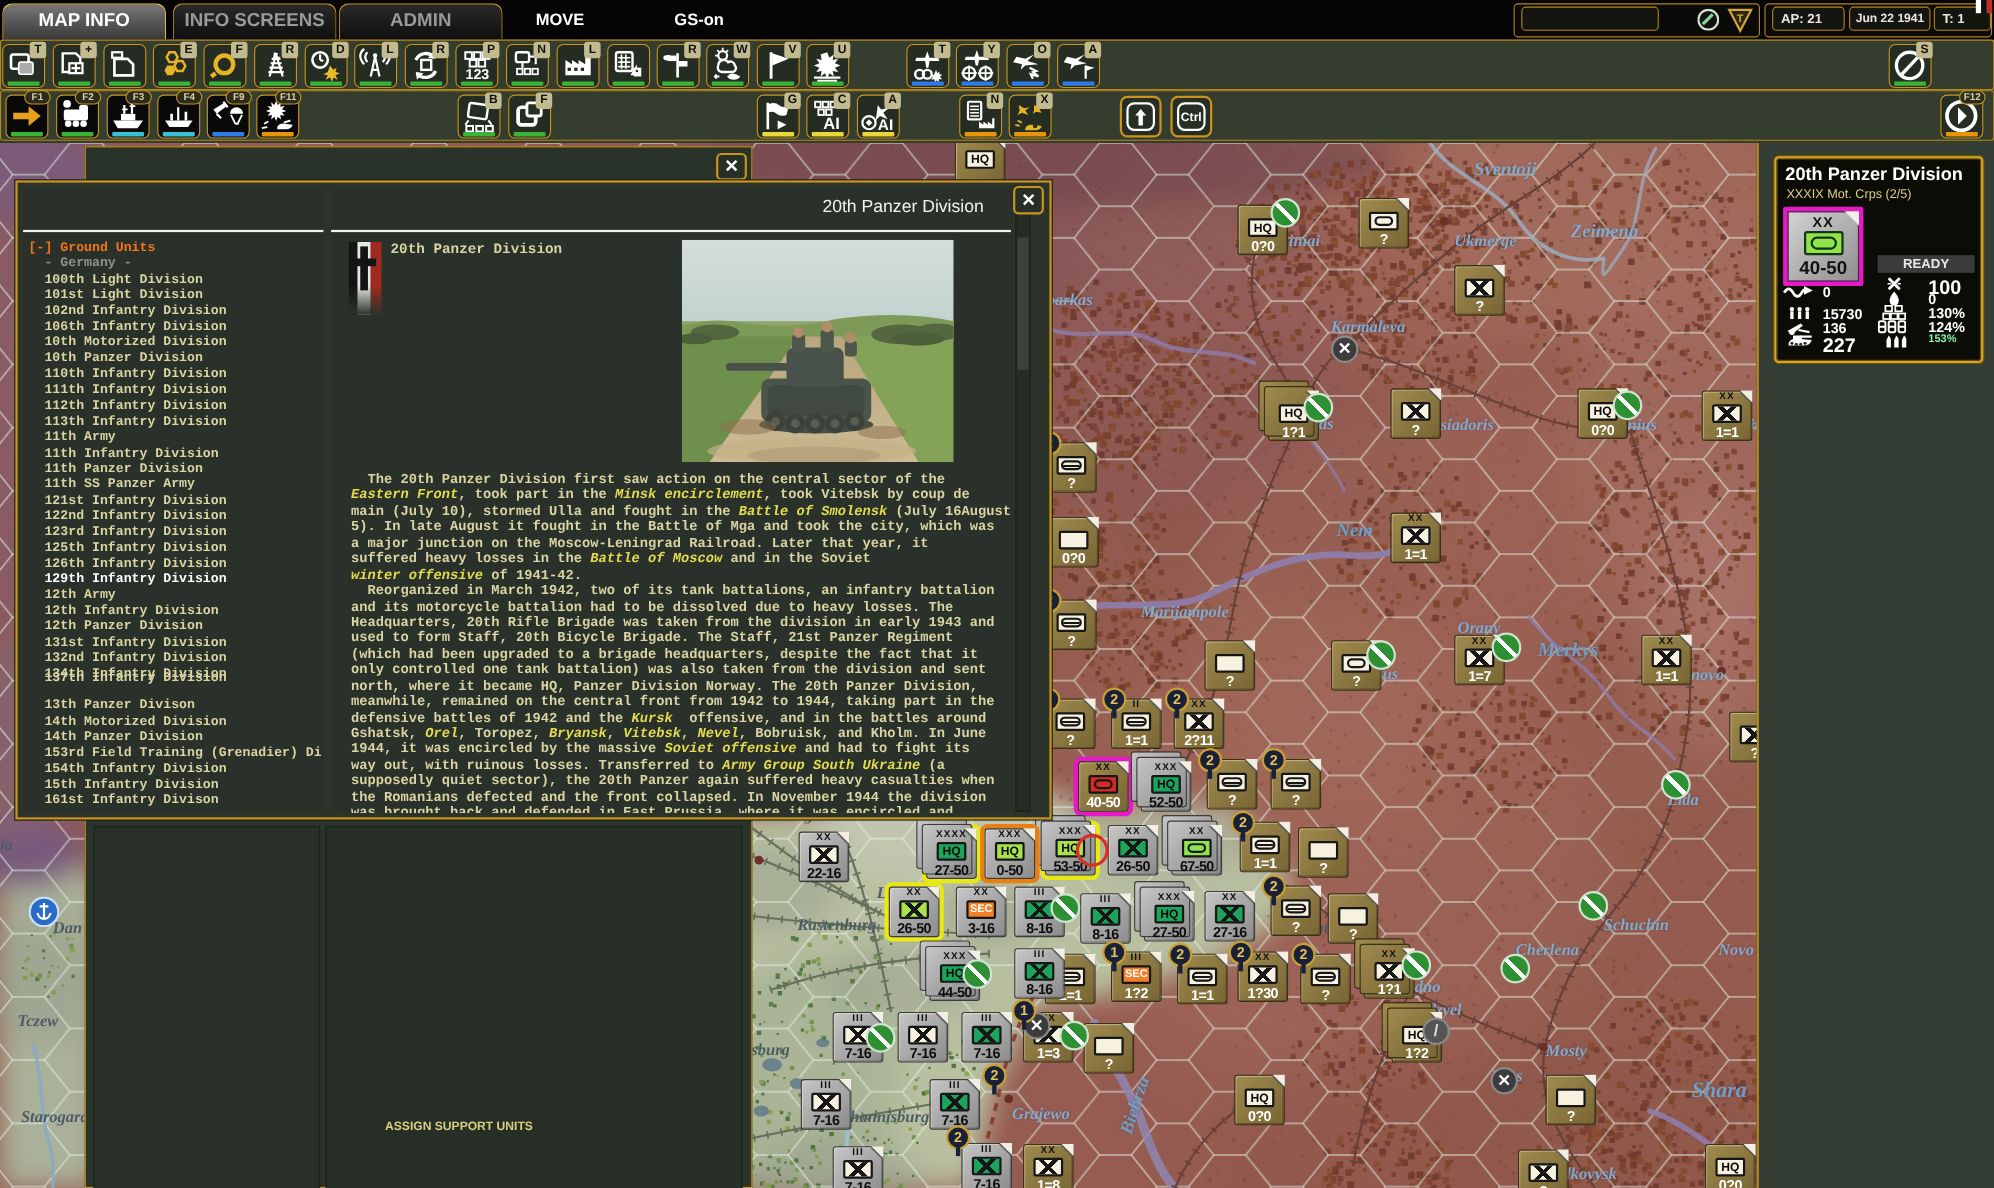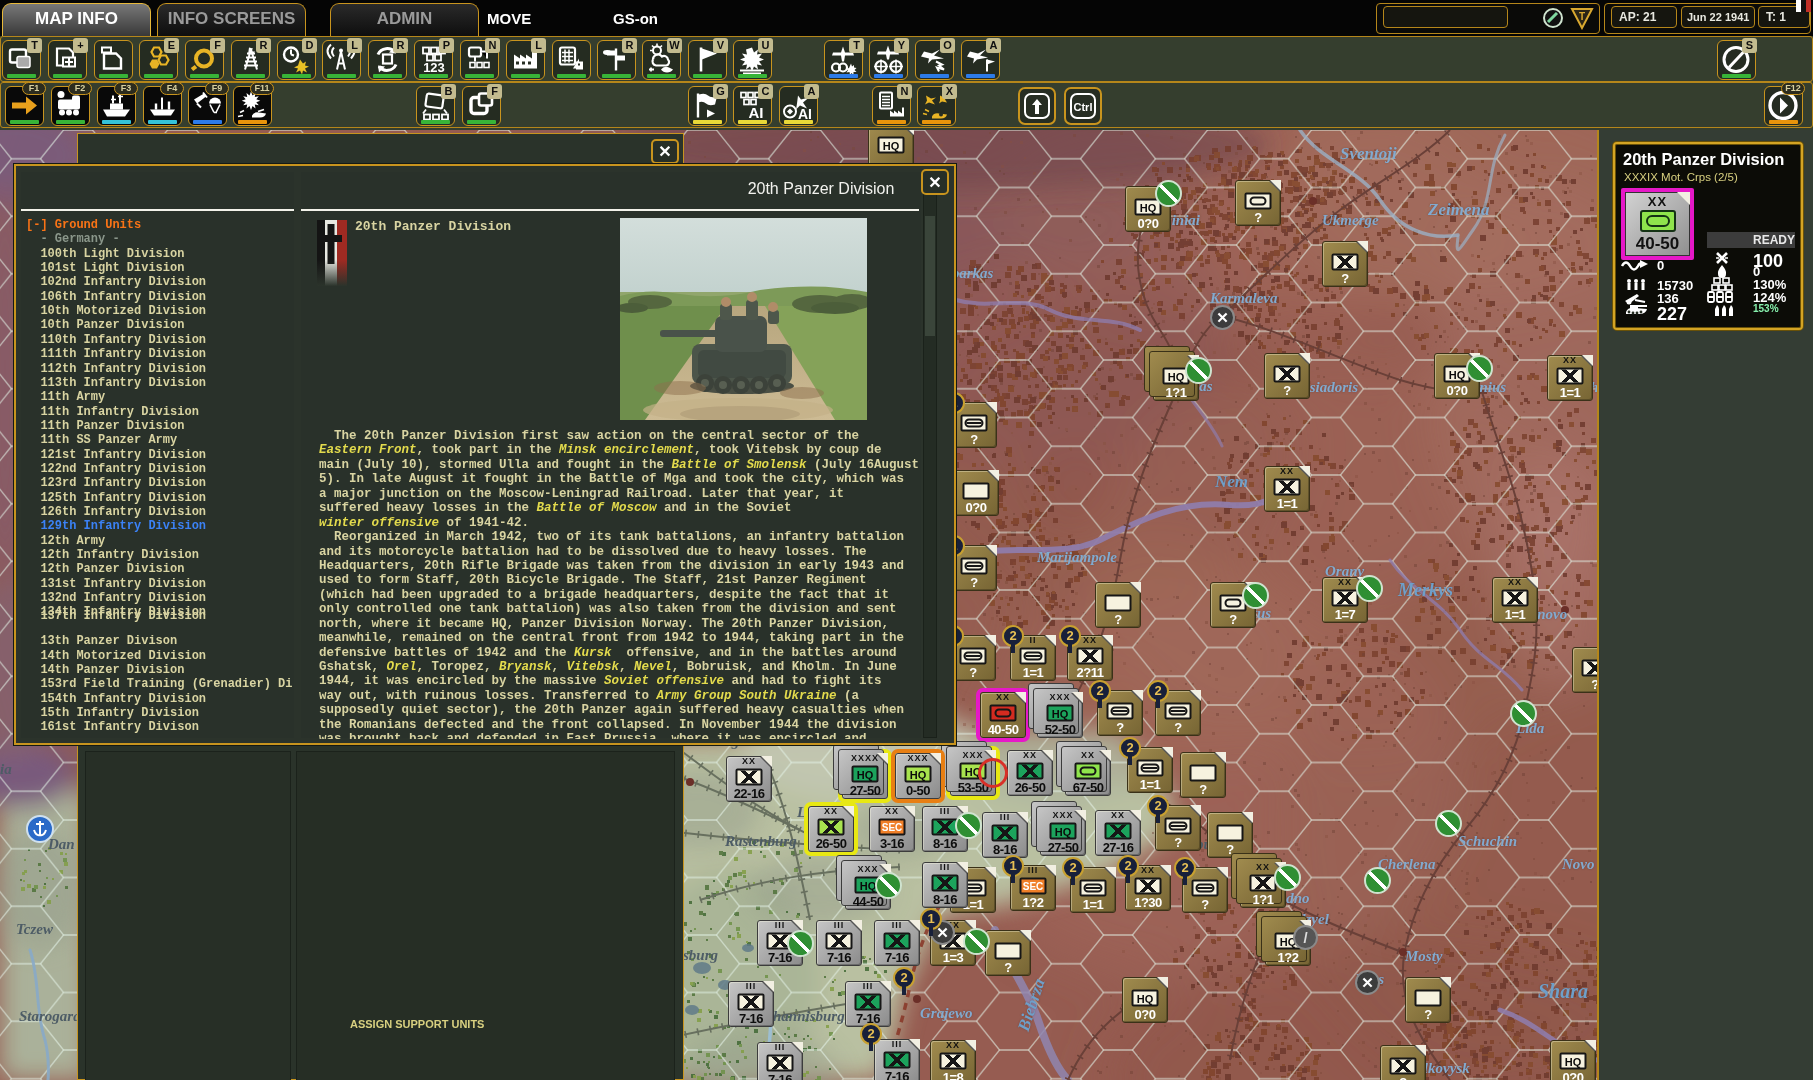--- a/index.html
+++ b/index.html
@@ -68,21 +68,21 @@
 .litem{position:absolute;left:10px;white-space:pre;color:#d9d4a2;font-size:12px;line-height:14.35px}
 #dtext{position:absolute;left:17px;top:263px;width:620px;color:#d9d4a2;font-size:12.5px;white-space:pre;letter-spacing:0px}
 #dtext div{height:14.45px}
 #dtext i{color:#e3db4d;font-style:italic}
 .xbtn{position:absolute;border:2px solid #c8941e;border-radius:5px;background:#272f27;color:#fff;text-align:center}
 </style></head><body>
 <div id="root">
 <div id="topbar">
 <div class="tab act" style="left:2px;width:149px">MAP INFO</div>
 <div class="tab" style="left:157px;width:149px">INFO SCREENS</div>
-<div class="tab" style="left:330px;width:149px">ADMIN</div>
+<div class="tab" style="left:308px;width:149px">ADMIN</div>
 <div class="toplbl" style="left:487px">MOVE</div>
 <div class="toplbl" style="left:613px">GS-on</div>
 <div class="grpbox" style="left:1376px;width:224px"></div>
 <div class="inbox" style="left:1383px;width:125px"></div>
 <svg style="position:absolute;left:1543px;top:8px" width="20" height="20">
         <circle cx="10" cy="10" r="9" fill="#111" stroke="#cfe3cf" stroke-width="2"></circle>
         <path d="M5 14 L14 5" stroke="#7fd89f" stroke-width="3"></path>
       </svg>
 <svg style="position:absolute;left:1570px;top:7px" width="24" height="23">
         <path d="M2 2 L22 2 L12 21 Z" fill="#2a2416" stroke="#d8a830" stroke-width="2"></path>
@@ -1053,21 +1053,21 @@
 <div style="position:absolute;left:9px;top:27px;font-size:11.5px;color:#d8d080">XXXIX Mot. Crps (2/5)</div>
 <div style="position:absolute;left:6px;top:44px;width:73px;height:72px;background:#e618c8;border-radius:2px"></div>
 <div style="position:absolute;left:10px;top:48px;width:65px;height:64px;background:linear-gradient(135deg,#d2d2d2,#909090);border:1px solid #333">
           <div style="position:absolute;left:0;top:1px;width:100%;text-align:center;font-weight:bold;font-size:13px;color:#111;letter-spacing:1px">XX</div>
           <div style="position:absolute;left:14px;top:17px;width:36px;height:22px;background:#8fe44c;border:2px solid #143214;border-radius:3px">
             <div style="position:absolute;left:4px;top:3px;right:4px;bottom:3px;border:2.5px solid #143214;border-radius:9px"></div>
           </div>
           <div style="position:absolute;left:0;bottom:1px;width:100%;text-align:center;font-weight:bold;font-size:17px;color:#111">40-50</div>
           <div style="position:absolute;right:-1px;top:-1px;width:0;height:0;border-style:solid;border-width:0 13px 13px 0;border-color:transparent #f2efe2 transparent transparent"></div>
         </div>
-<div style="position:absolute;left:92px;top:88px;width:88px;height:16px;background:#3c3c3c;color:#e8e8e8;font-size:12px;font-weight:bold;text-align:right;line-height:16px">READY</div>
+<div style="position:absolute;left:92px;top:88px;width:88px;height:16px;background:#3c3c3c;color:#e8e8e8;font-size:12px;font-weight:bold;text-align:center;line-height:16px">READY</div>
 <svg style="position:absolute;left:5px;top:114px" width="30" height="14" viewBox="0 0 30 14">
           <path d="M2 8 q4 -7 8 0 q4 7 8 0 q2 -4 5 -2" stroke="#fff" stroke-width="2.5" fill="none"></path>
           <path d="M20 2 l8 4 -8 4 Z" fill="#fff"></path>
         </svg>
 <svg style="position:absolute;left:10px;top:134px" width="22" height="14" viewBox="0 0 22 14">
           <g fill="#fff">
             <circle cx="4" cy="3" r="2"></circle>
             <rect x="2.5" y="5" width="3" height="7"></rect>
             <circle cx="11" cy="3" r="2"></circle>
             <rect x="9.5" y="5" width="3" height="7"></rect>
@@ -1162,21 +1162,21 @@
 <div class="litem mono" style="top:209.8px;color:#d9d4a2;font-weight:bold">  113th Infantry Division</div>
 <div class="litem mono" style="top:224.2px;color:#d9d4a2;font-weight:bold">  11th Army</div>
 <div class="litem mono" style="top:238.5px;color:#d9d4a2;font-weight:bold">  11th Infantry Division</div>
 <div class="litem mono" style="top:252.9px;color:#d9d4a2;font-weight:bold">  11th Panzer Division</div>
 <div class="litem mono" style="top:267.2px;color:#d9d4a2;font-weight:bold">  11th SS Panzer Army</div>
 <div class="litem mono" style="top:281.6px;color:#d9d4a2;font-weight:bold">  121st Infantry Division</div>
 <div class="litem mono" style="top:295.9px;color:#d9d4a2;font-weight:bold">  122nd Infantry Division</div>
 <div class="litem mono" style="top:310.3px;color:#d9d4a2;font-weight:bold">  123rd Infantry Division</div>
 <div class="litem mono" style="top:324.6px;color:#d9d4a2;font-weight:bold">  125th Infantry Division</div>
 <div class="litem mono" style="top:339.0px;color:#d9d4a2;font-weight:bold">  126th Infantry Division</div>
-<div class="litem mono" style="top:353.3px;color:#3b82f6;font-weight:bold">  129th Infantry Division</div>
+<div class="litem mono" style="top:353.3px;color:#ffffff;font-weight:bold">  129th Infantry Division</div>
 <div class="litem mono" style="top:367.7px;color:#d9d4a2;font-weight:bold">  12th Army</div>
 <div class="litem mono" style="top:382.1px;color:#d9d4a2;font-weight:bold">  12th Infantry Division</div>
 <div class="litem mono" style="top:396.4px;color:#d9d4a2;font-weight:bold">  12th Panzer Division</div>
 <div class="litem mono" style="top:410.8px;color:#d9d4a2;font-weight:bold">  131st Infantry Division</div>
 <div class="litem mono" style="top:425.1px;color:#d9d4a2;font-weight:bold">  132nd Infantry Division</div>
 <div class="litem mono" style="top:439.4px;color:#d9d4a2;font-weight:bold">  134th Infantry Division</div>
 <div class="litem mono" style="top:443px;color:#d9d4a2;font-weight:bold">  137th Infantry Division</div>
 <div class="litem mono" style="top:468.1px;color:#d9d4a2;font-weight:bold">  13th Panzer Divison</div>
 <div class="litem mono" style="top:482.5px;color:#d9d4a2;font-weight:bold">  14th Motorized Division</div>
 <div class="litem mono" style="top:496.8px;color:#d9d4a2;font-weight:bold">  14th Panzer Division</div>

